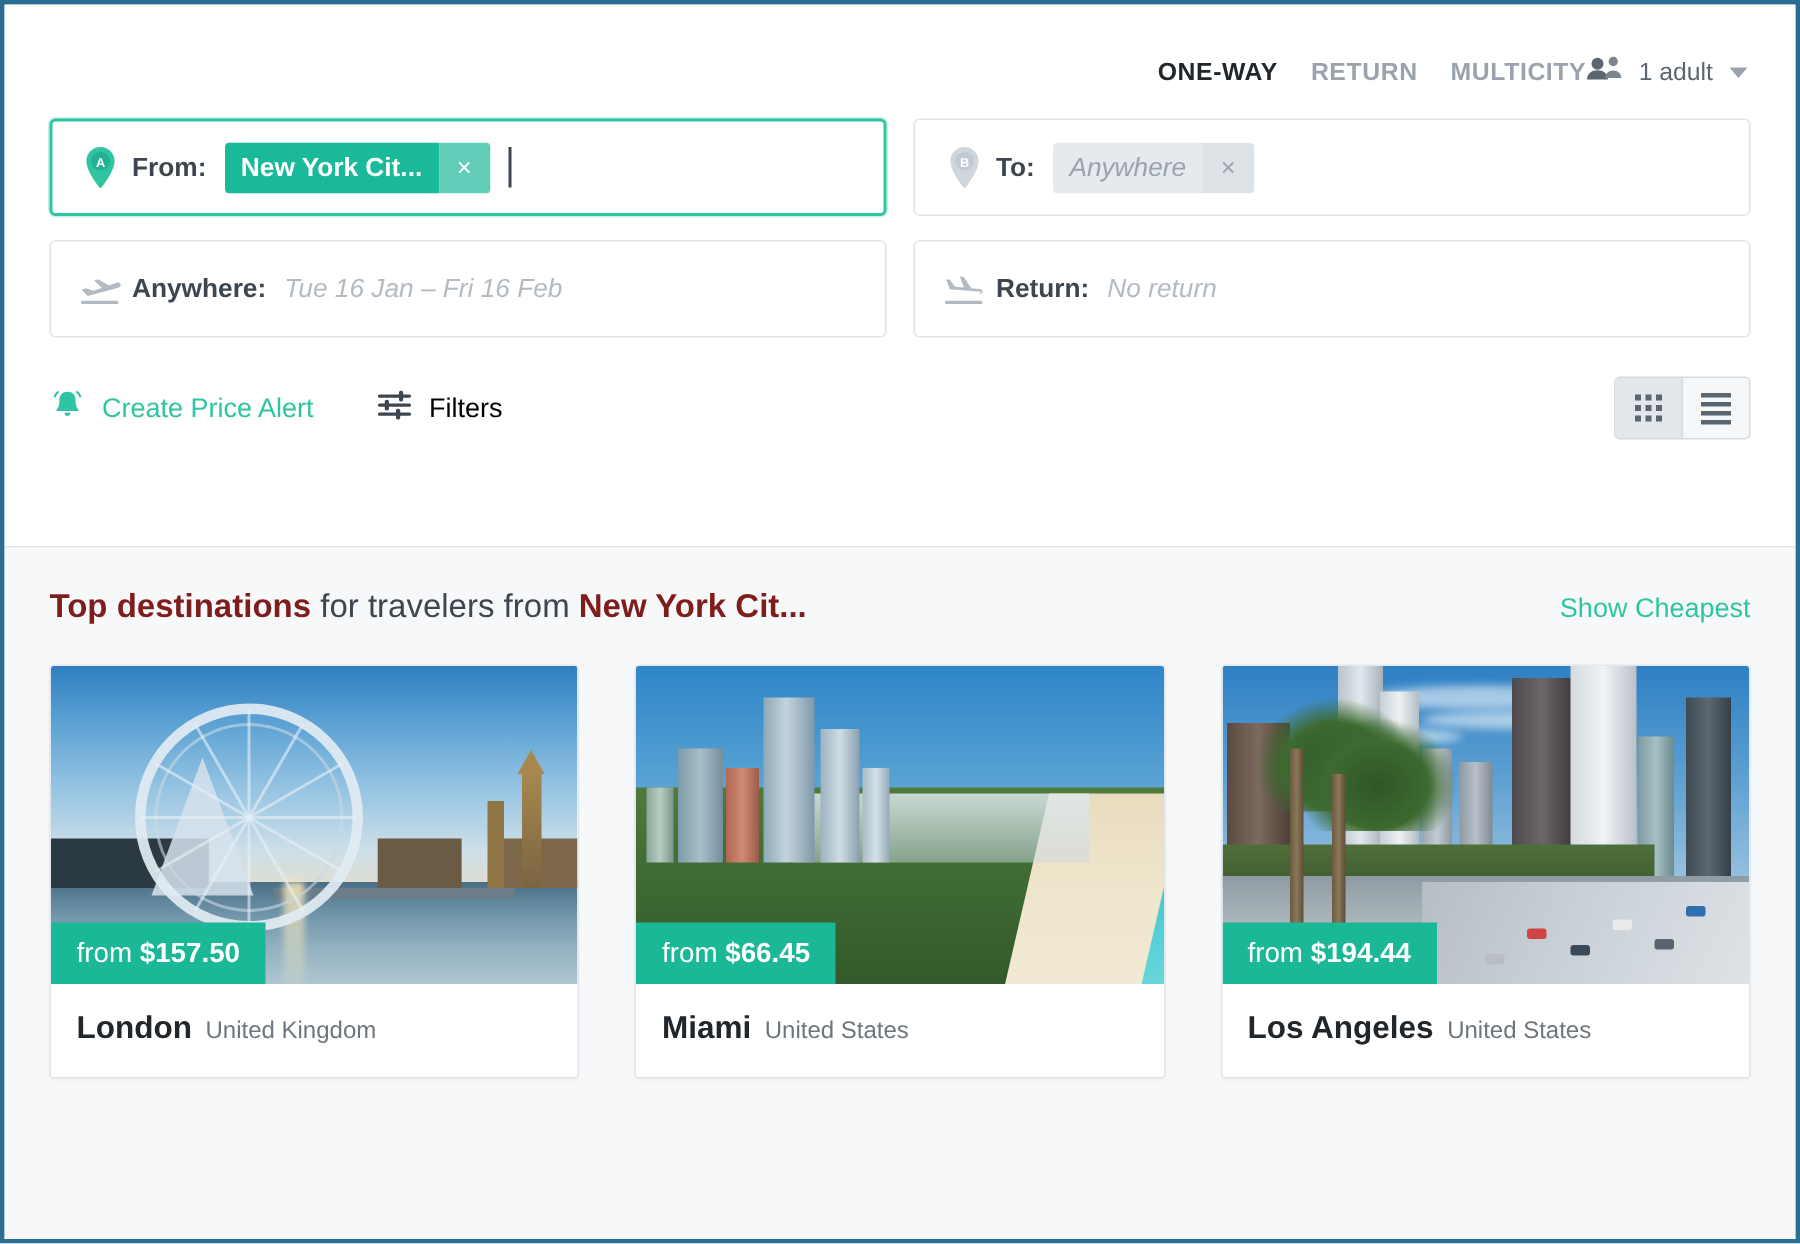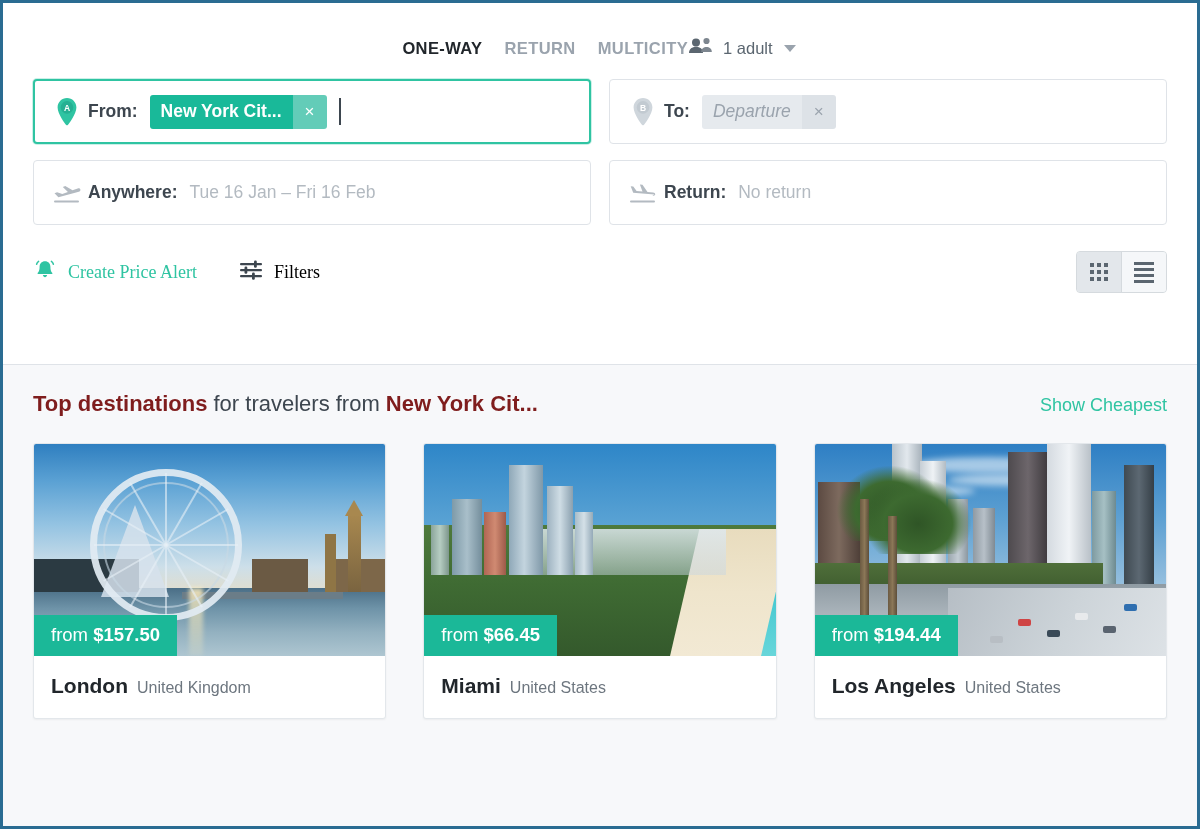--- a/index.html
+++ b/index.html
@@ -27,21 +27,21 @@
     background: #ffffff;
     padding: 28px 30px 0 30px;
     border-bottom: 1px solid #dfe3e8;
     box-sizing: border-box;
     height: 362px;
   }
 
   .tabs-row {
     display: flex;
     align-items: center;
-    justify-content: center;
+    justify-content: flex-end;
     height: 34px;
     margin-bottom: 14px;
   }
   .tabs {
     display: flex;
     align-items: baseline;
     gap: 22px;
   }
   .tab {
     font-size: 16.5px;
@@ -107,20 +107,21 @@
     font-size: 17.5px;
     font-weight: bold;
     color: #3d464f;
     margin-left: 4px;
     margin-right: 12px;
     white-space: nowrap;
     text-align: center;
   }
   .field-placeholder {
     font-size: 17.5px;
+    font-style: italic;
     color: #b3bac1;
     white-space: nowrap;
   }
 
   
   .pill {
     display: inline-flex;
     align-items: stretch;
     border-radius: 3px;
     overflow: hidden;
@@ -167,21 +168,20 @@
     margin-left: 12px;
   }
 
   
   .toolbar {
     display: flex;
     align-items: center;
     justify-content: space-between;
     height: 62px;
     margin-top: 14px;
-    font-family: Liberation Serif, serif;
   }
   .toolbar-left {
     display: flex;
     align-items: center;
     gap: 42px;
   }
   .tool-btn {
     display: flex;
     align-items: center;
     gap: 11px;
@@ -482,21 +482,21 @@
       <div class="field">
         <span class="field-icon">
           <svg width="24" height="30" viewBox="0 0 24 30">
             <path d="M12 1C6.8 1 2.6 5.2 2.6 10.4c0 6.6 7.6 16.2 8.6 17.5.4.5 1.2.5 1.6 0 1-1.3 8.6-10.9 8.6-17.5C21.4 5.2 17.2 1 12 1z" fill="#cfd6dc"></path>
             <circle cx="12" cy="10.4" r="6.3" fill="#c2cad1"></circle>
             <text x="12" y="14" font-family="Liberation Sans, sans-serif" font-size="8.5" font-weight="bold" fill="#ffffff" text-anchor="middle">B</text>
           </svg>
         </span>
         <span class="field-label">To:</span>
         <span class="pill grey">
-          <span class="pill-text">Departure</span>
+          <span class="pill-text">Anywhere</span>
           <span class="pill-x">×</span>
         </span>
       </div>
     </div>
 
     <div class="field-row">
 
       <div class="field">
         <span class="field-icon">
           <svg width="32" height="26" viewBox="0 0 32 26">

